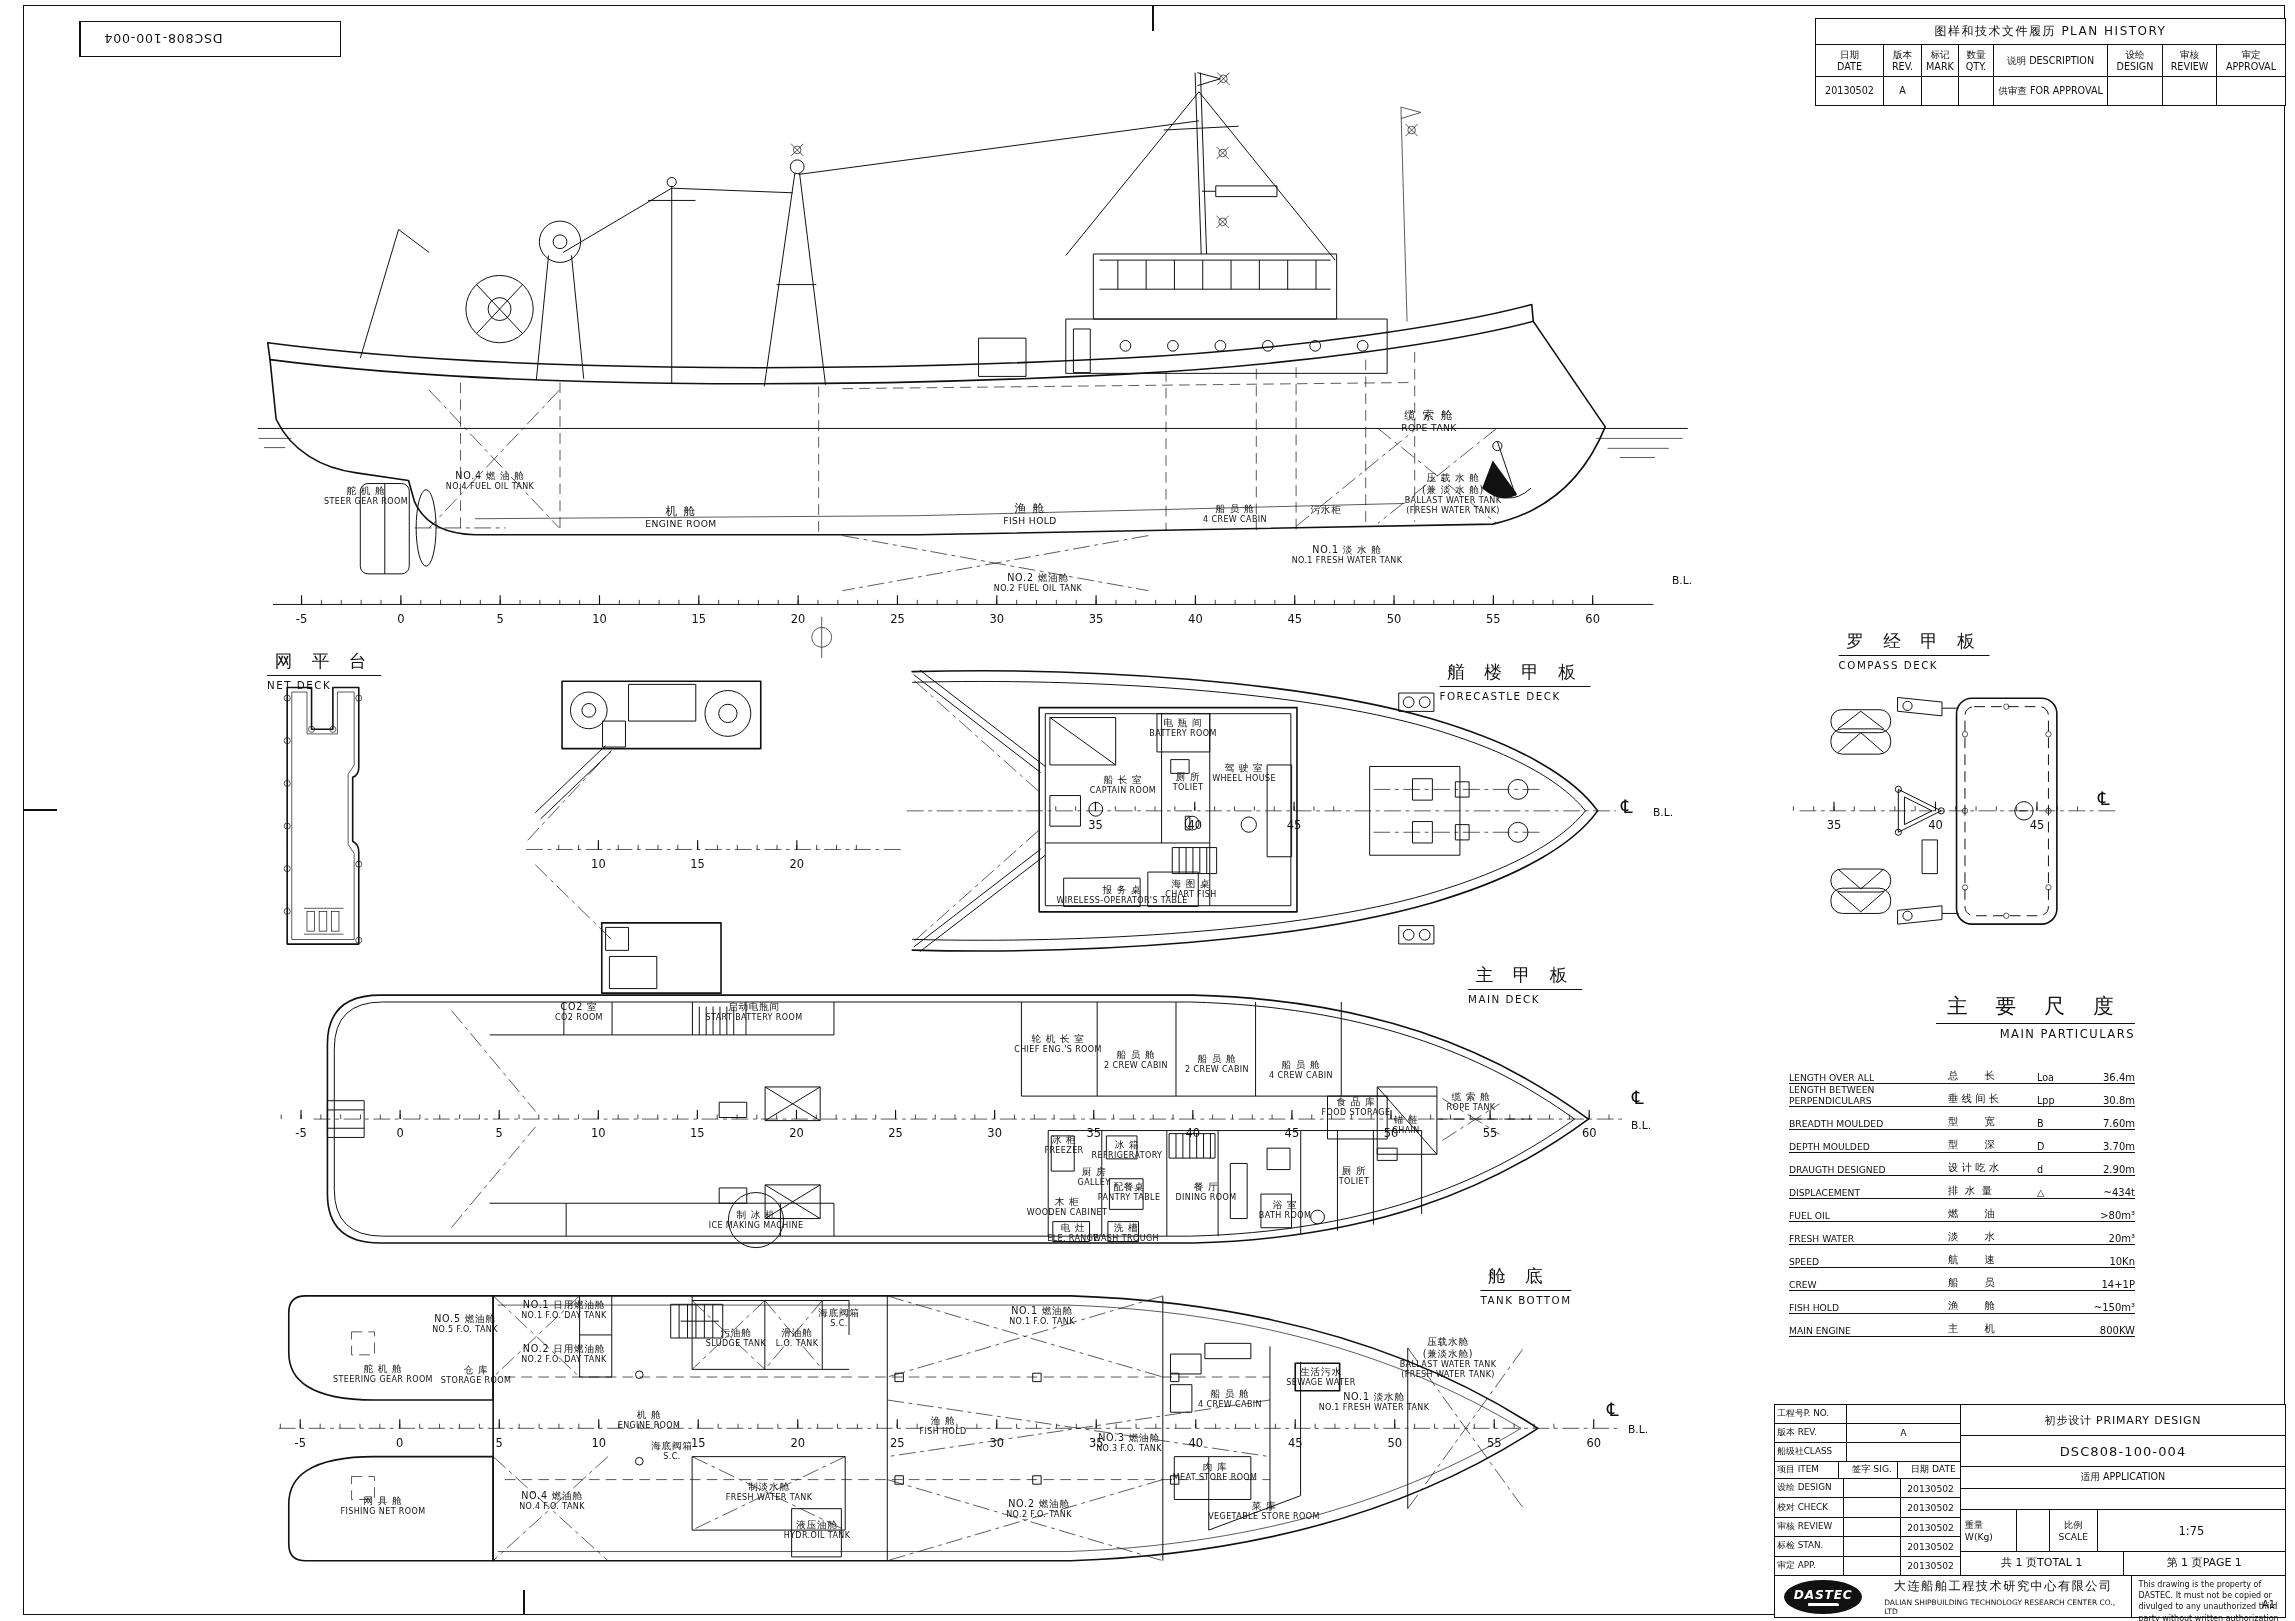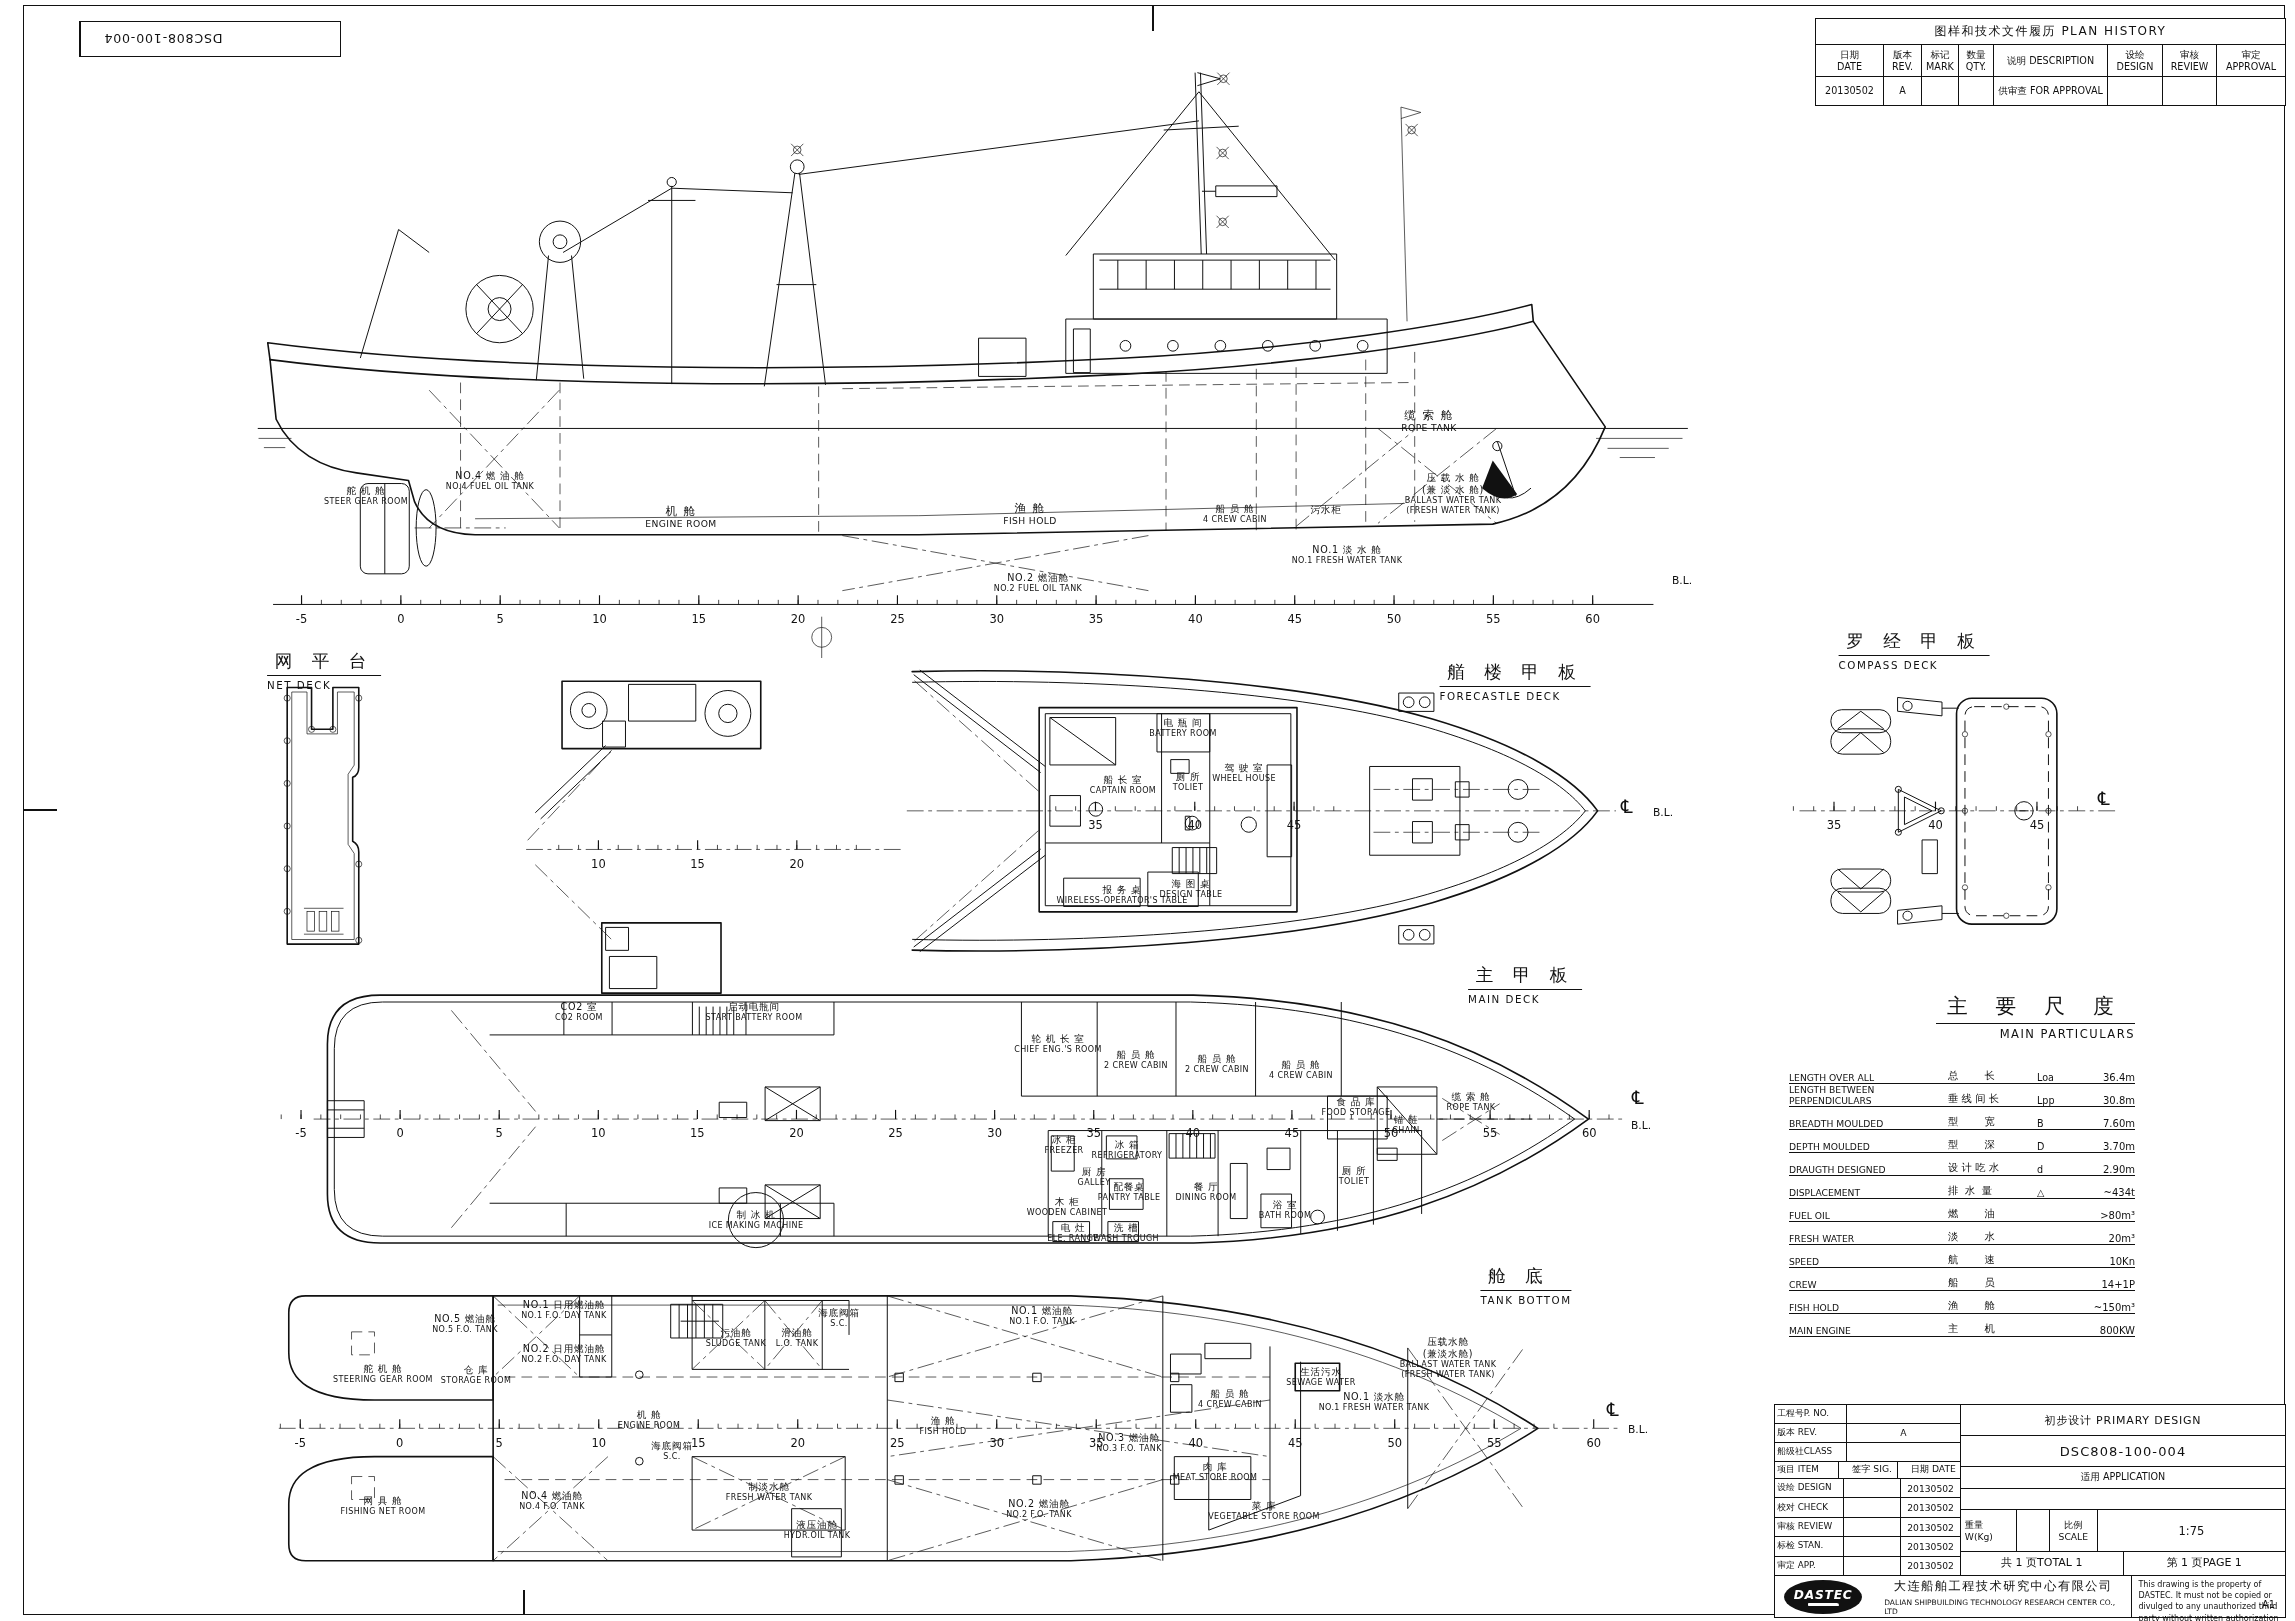--- a/index.html
+++ b/index.html
@@ -580,21 +580,21 @@
   <div class="lb small" style="left:1244px;top:773px">
       <span class="cn">驾 驶 室</span>
       <span class="en">WHEEL HOUSE</span>
     </div>
   <div class="lb small" style="left:1122px;top:895px">
       <span class="cn">报 务 桌</span>
       <span class="en">WIRELESS-OPERATOR'S TABLE</span>
     </div>
   <div class="lb small" style="left:1191px;top:889px">
       <span class="cn">海 图 桌</span>
-      <span class="en">DESIGN TABLE</span>
+      <span class="en">CHART FISH</span>
     </div>
 
   <div class="vtitle" style="left:1914px;top:629px">
       <span class="cn">罗 经 甲 板</span>
       <span class="en">COMPASS DECK</span>
     </div>
   <svg class="view" style="left:1798px;top:627px" width="337" height="337" viewBox="2350 820 440 440">
     <line class="s0 dashdot" x1="2352" y1="1060" x2="2770" y2="1060"></line>
     <rect class="s2" x="2557" y="913" width="131" height="295" rx="20"></rect>
     <rect class="s1 dash" x="2568" y="924" width="109" height="273" rx="12"></rect>

